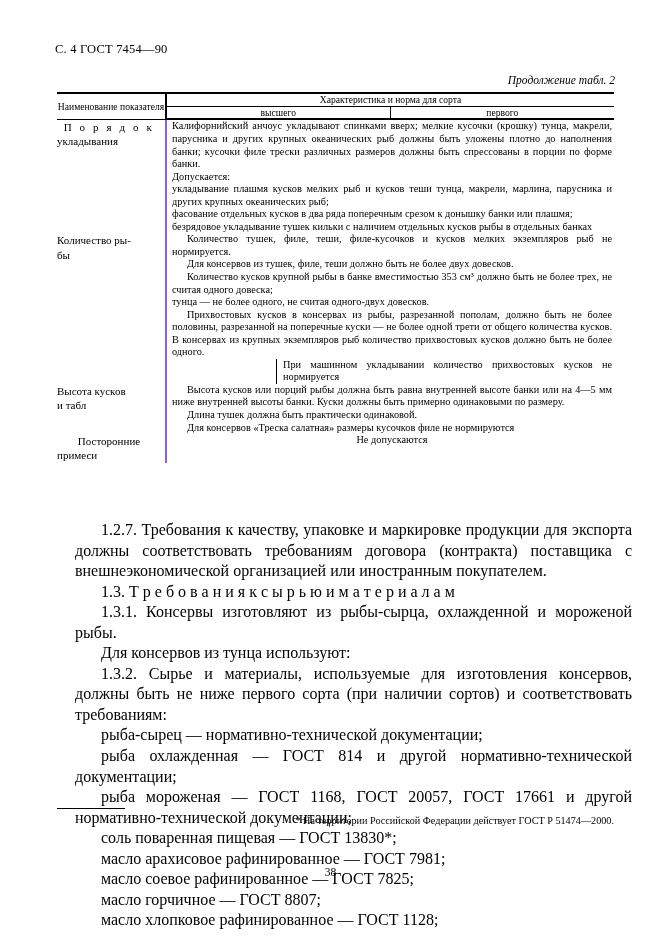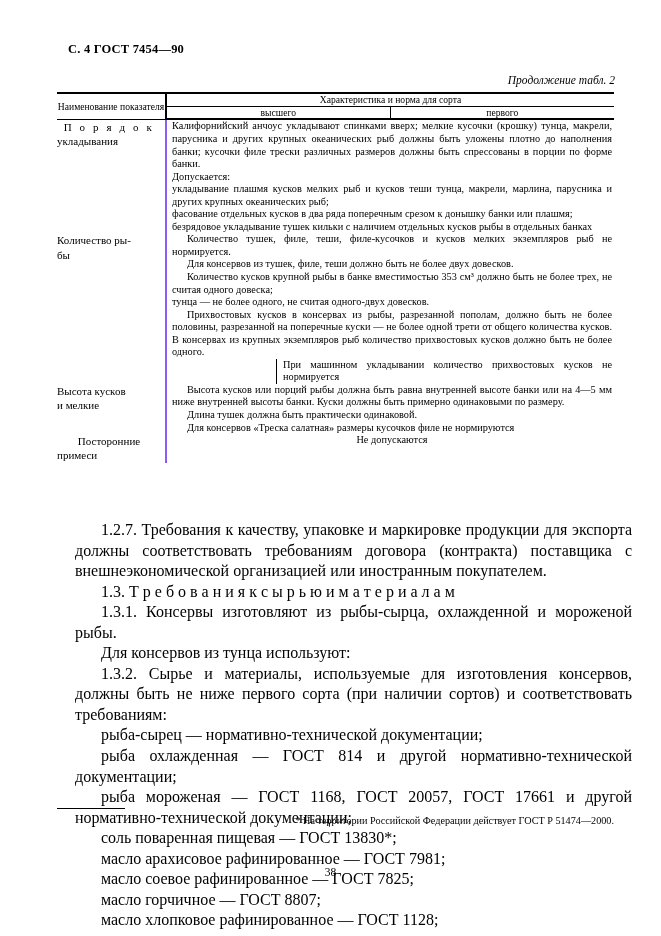--- a/index.html
+++ b/index.html
@@ -17,24 +17,24 @@
   }
   .page {
     position: relative;
     width: 661px;
     height: 936px;
     padding: 0;
   }
   
   .running-head {
     position: absolute;
-    left: 68px;
+    left: 55px;
     top: 42px;
     font-size: 12.5px;
-    font-weight: bold;
+    font-weight: normal;
     letter-spacing: 0.2px;
     text-align: right;
   }
   .tbl-continued {
     position: absolute;
     right: 46px;
     top: 74px;
     font-size: 11.5px;
     font-style: italic;
   }
@@ -217,21 +217,21 @@
           <p class="just-ind">Количество кусков крупной рыбы в банке вместимостью 353 см³ должно быть не более трех, не считая одного довеска;</p>
           <p class="just">тунца — не более одного, не считая одного-двух довесков.</p>
           <p class="just-ind">Прихвостовых кусков в консервах из рыбы, разрезанной пополам, должно быть не более половины, разрезанной на поперечные куски — не более одной трети от общего количества кусков. В консервах из крупных экземпляров рыб количество прихвостовых кусков должно быть не более одного.</p>
           <p class="just inner-split">При машинном укладывании количество прихвостовых кусков не нормируется</p>
         </td>
       </tr>
 
       <tr class="body-row">
         <td class="cell-name">
           <span class="nm">Высота кусков</span>
-          <span class="nm">и мелкие</span>
+          <span class="nm">и табл</span>
         </td>
         <td class="cell-body" colspan="2">
           <p class="just-ind">Высота кусков или порций рыбы должна быть равна внутренней высоте банки или на 4—5 мм ниже внутренней высоты банки. Куски должны быть примерно одинаковыми по размеру.</p>
           <p class="just-ind">Длина тушек должна быть практически одинаковой.</p>
           <p class="just-ind">Для консервов «Треска салатная» размеры кусочков филе не нормируются</p>
         </td>
       </tr>
 
       <tr class="body-row">
         <td class="cell-name">

